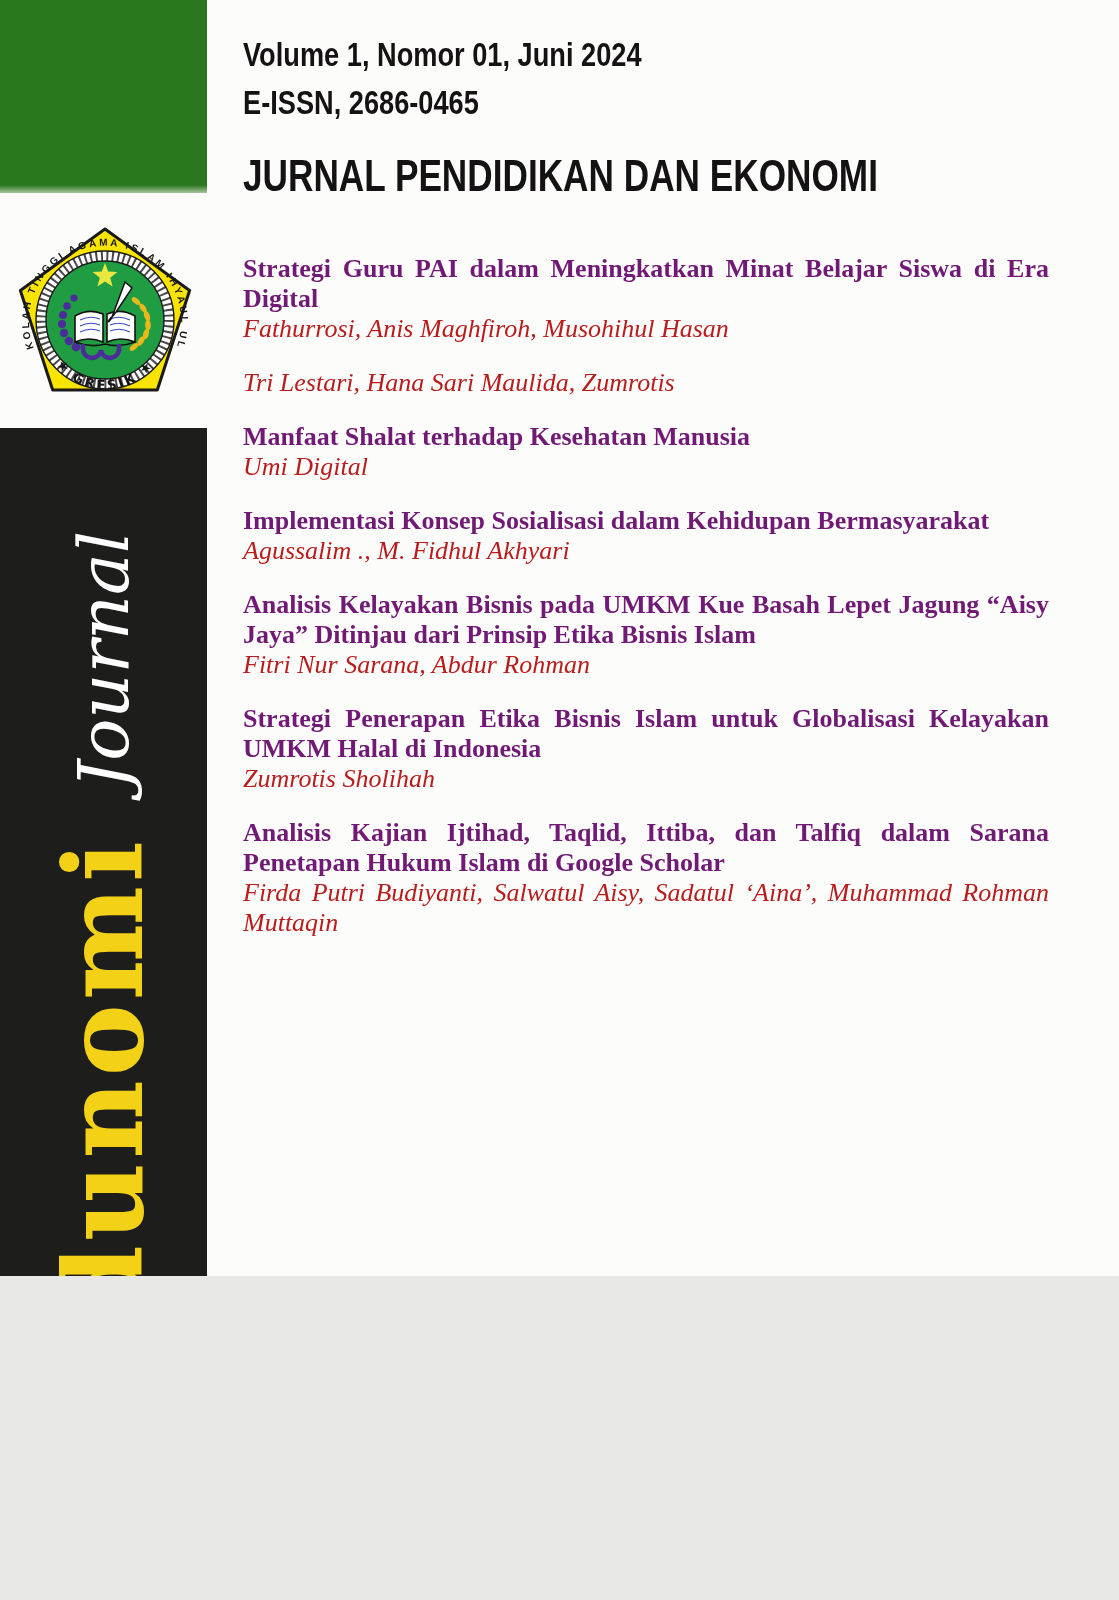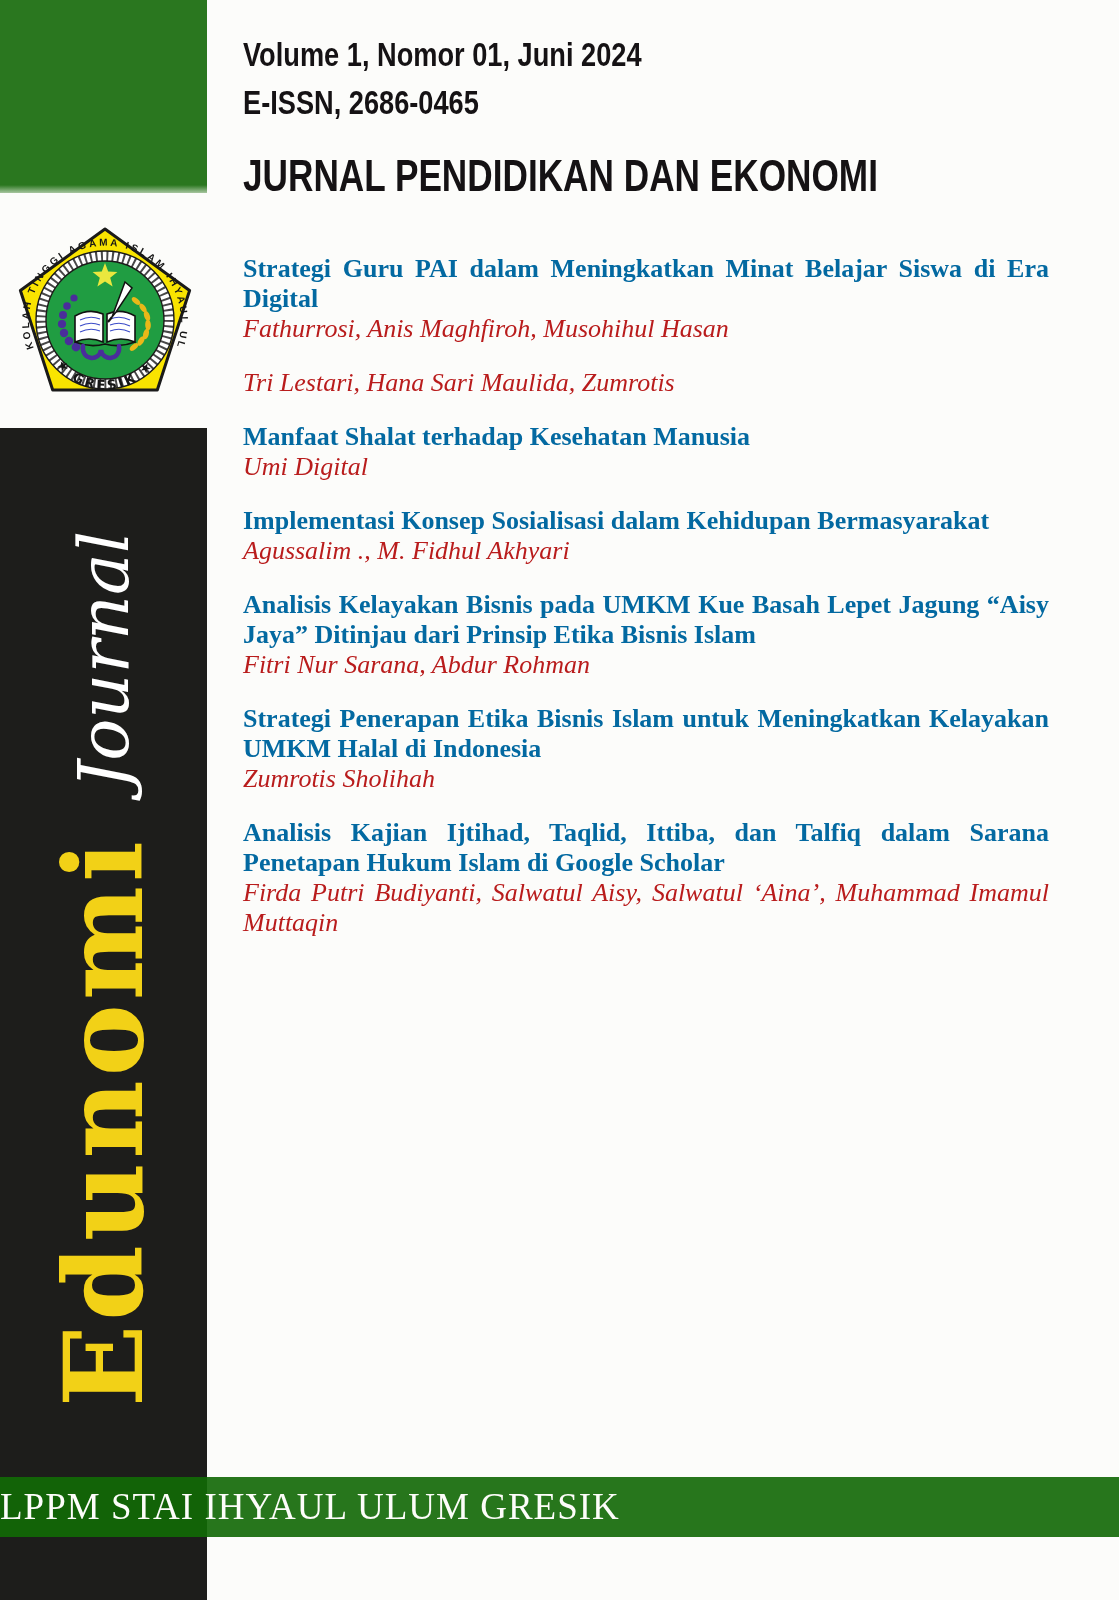--- a/index.html
+++ b/index.html
@@ -1,18 +1,18 @@
 <!DOCTYPE html>
 <html><head>
 <meta charset="utf-8">
 <style>
   * { margin:0; padding:0; box-sizing:border-box; }
   html,body { background:#e8e8e6; }
   .page {
-    position:relative; width:1119px; height:1600px;
+    position:relative; width:1119px; height:1276px;
     background:#fcfcfa; overflow:hidden; margin:0 auto;
     font-family:"Liberation Serif", serif; color:#1f1d1e;
   }
 
   
   .green-top {
     position:absolute; left:0; top:0; width:207px; height:193px;
     background:#2a771f;
   }
   .green-top::after{
@@ -51,21 +51,21 @@
   .issn-line { top:84px;  font-size:34px; line-height:1.1; }
   .journal-subtitle { top:152px; font-size:44px; line-height:1.1; }
 
   
   .articles{
     position:absolute; left:243px; top:254px; width:806px;
     text-align:justify;
   }
   .article{ margin-bottom:24px; }
   .article-title{
-    font-weight:bold; font-size:26px; line-height:30px; color:#0369a1;
+    font-weight:bold; font-size:26px; line-height:30px; color:#701a75;
   }
   .article-authors{
     font-style:italic; font-size:26px; line-height:30px; color:#b91c1c;
   }
 
   
   .bottom-bar{
     position:absolute; left:0; top:1477px; width:1119px; height:60px;
     background:#27761c;
   }
@@ -165,26 +165,26 @@
     </div>
     <div class="article">
       <div class="article-title">Implementasi Konsep Sosialisasi dalam Kehidupan Bermasyarakat</div>
       <div class="article-authors">Agussalim ., M. Fidhul Akhyari</div>
     </div>
     <div class="article">
       <div class="article-title">Analisis Kelayakan Bisnis pada UMKM Kue Basah Lepet Jagung “Aisy Jaya” Ditinjau dari Prinsip Etika Bisnis Islam</div>
       <div class="article-authors">Fitri Nur Sarana, Abdur Rohman</div>
     </div>
     <div class="article">
-      <div class="article-title">Strategi Penerapan Etika Bisnis Islam untuk Meningkatkan Kelayakan UMKM Halal di Indonesia</div>
+      <div class="article-title">Strategi Penerapan Etika Bisnis Islam untuk Globalisasi Kelayakan UMKM Halal di Indonesia</div>
       <div class="article-authors">Zumrotis Sholihah</div>
     </div>
     <div class="article">
       <div class="article-title">Analisis Kajian Ijtihad, Taqlid, Ittiba, dan Talfiq dalam Sarana Penetapan Hukum Islam di Google Scholar</div>
-      <div class="article-authors">Firda Putri Budiyanti, Salwatul Aisy, Salwatul ‘Aina’, Muhammad Imamul Muttaqin</div>
+      <div class="article-authors">Firda Putri Budiyanti, Salwatul Aisy, Sadatul ‘Aina’, Muhammad Rohman Muttaqin</div>
     </div>
   </div>
 
   <div class="sidebar">
     <div class="vertical-wrap">
       <span class="edunomi">Edunomi</span>
       <span class="journal-script">Journal</span>
     </div>
   </div>
 

